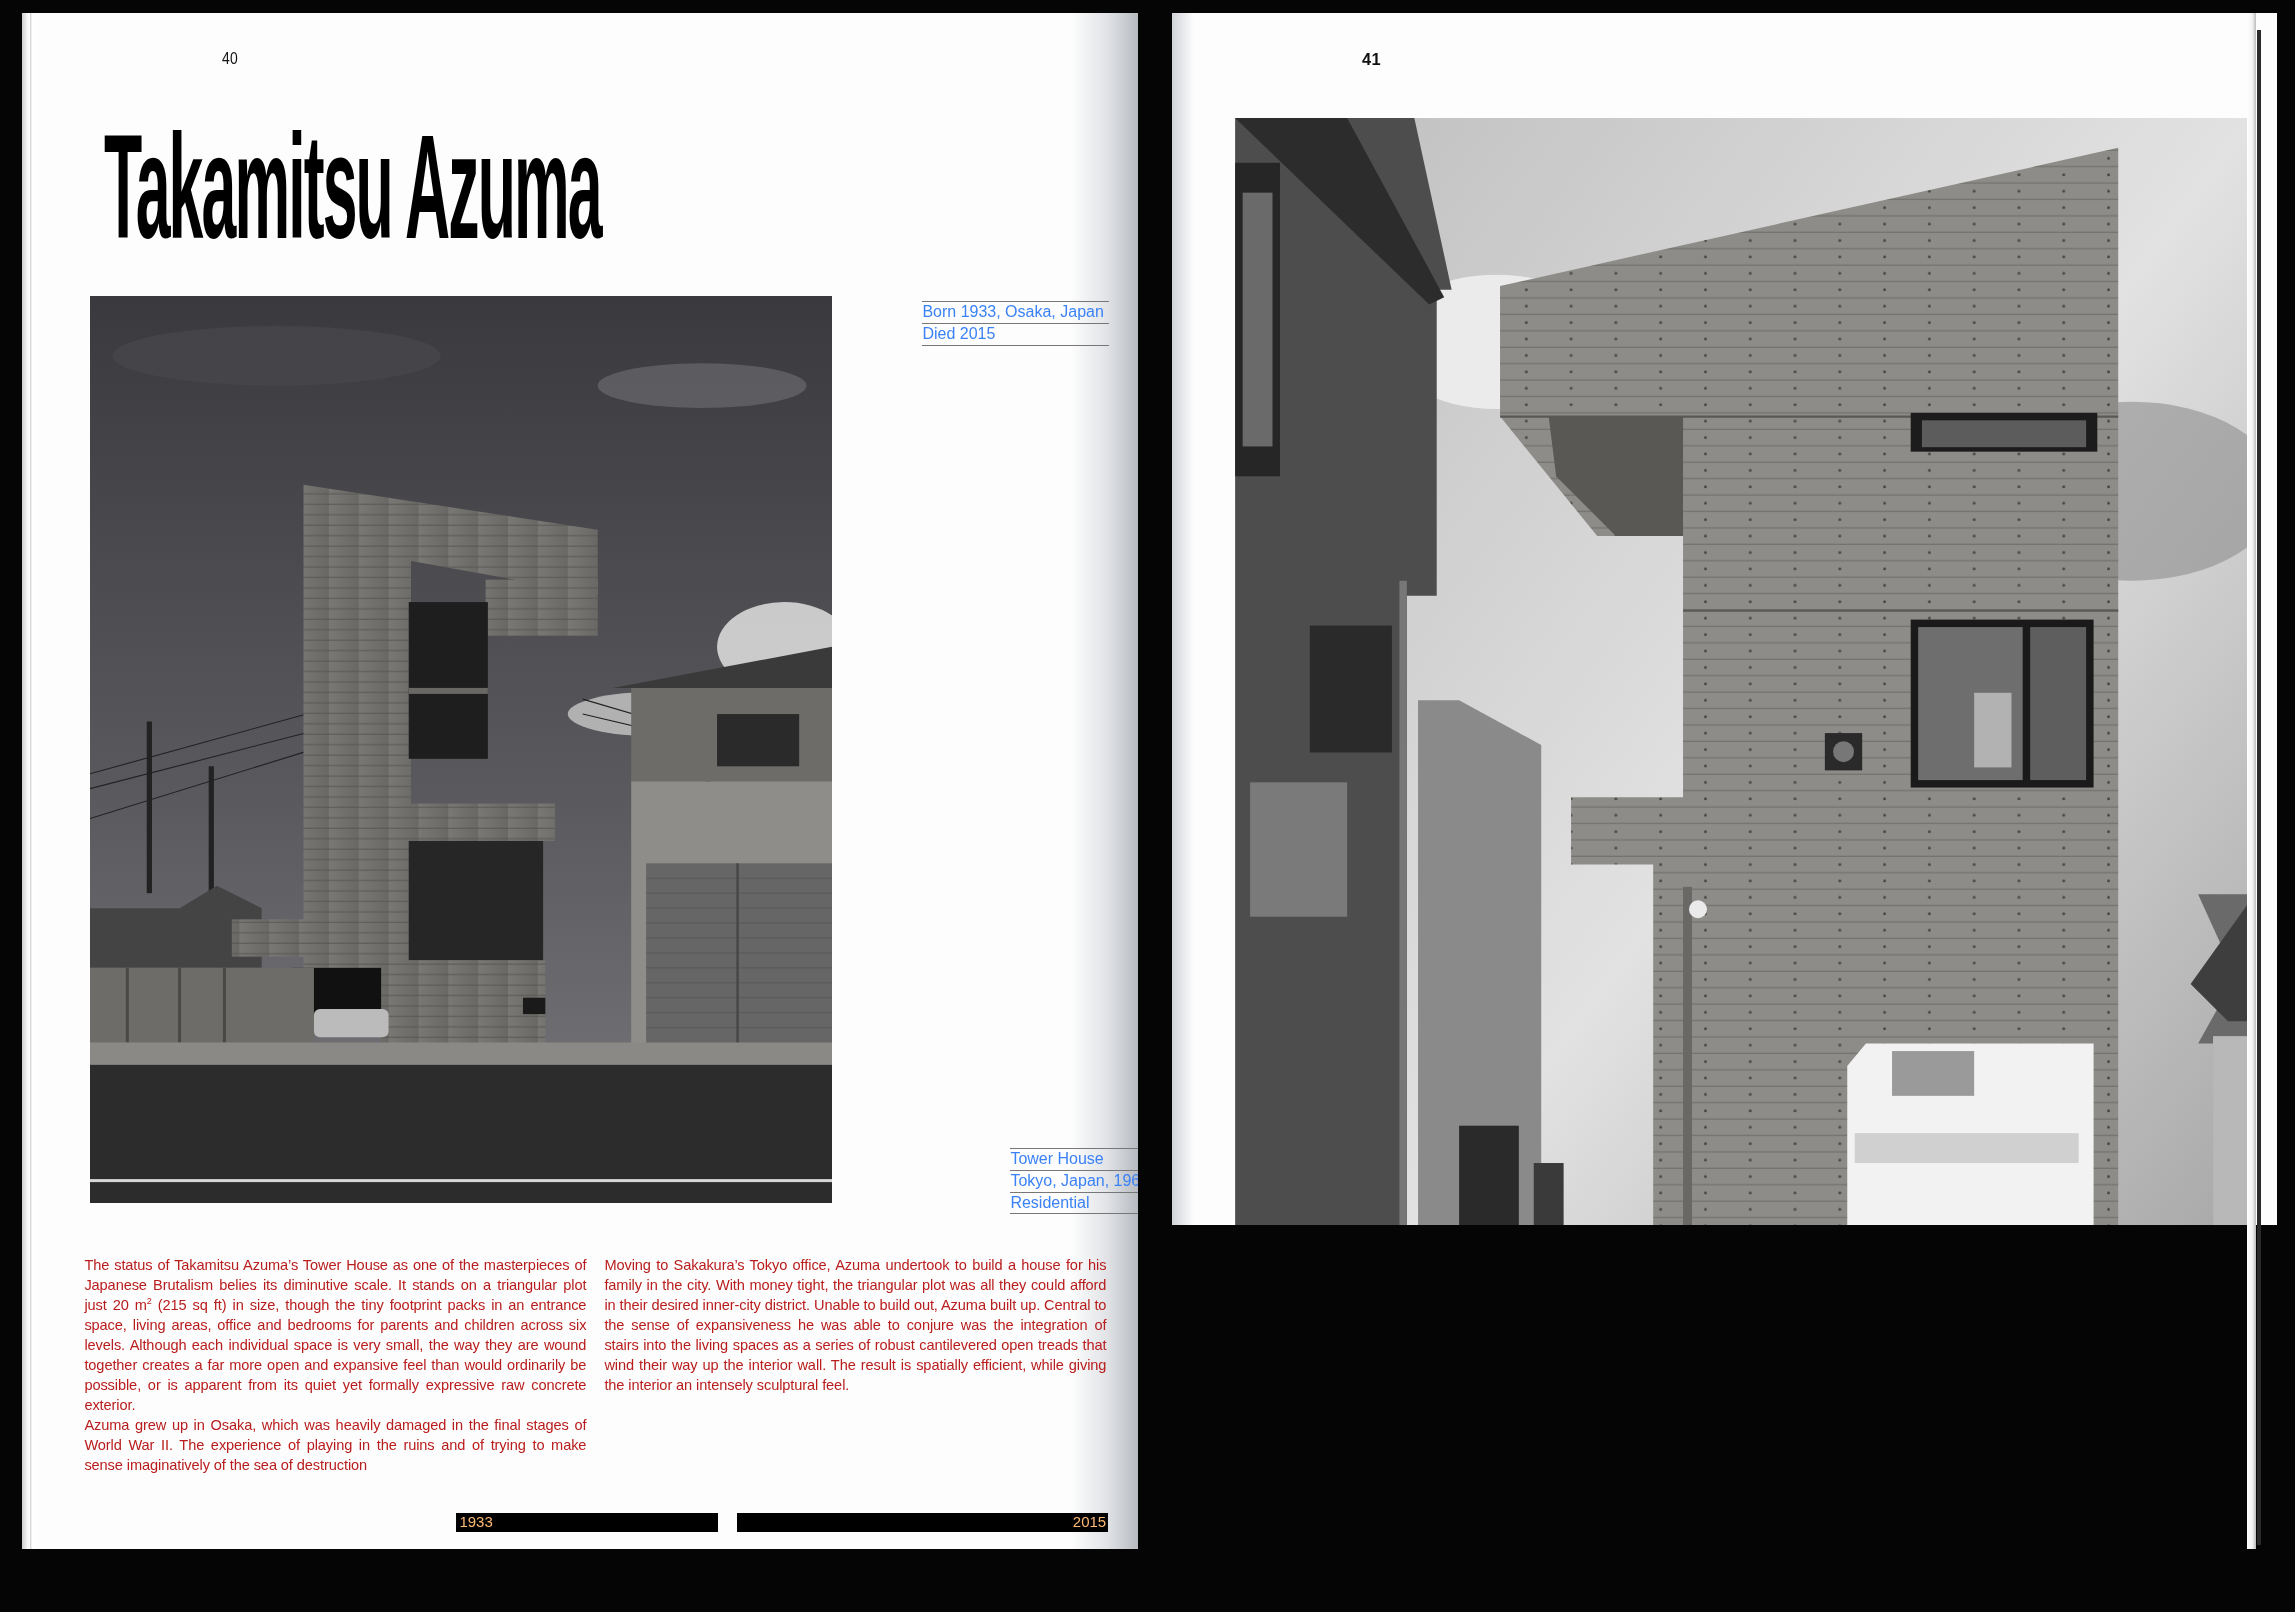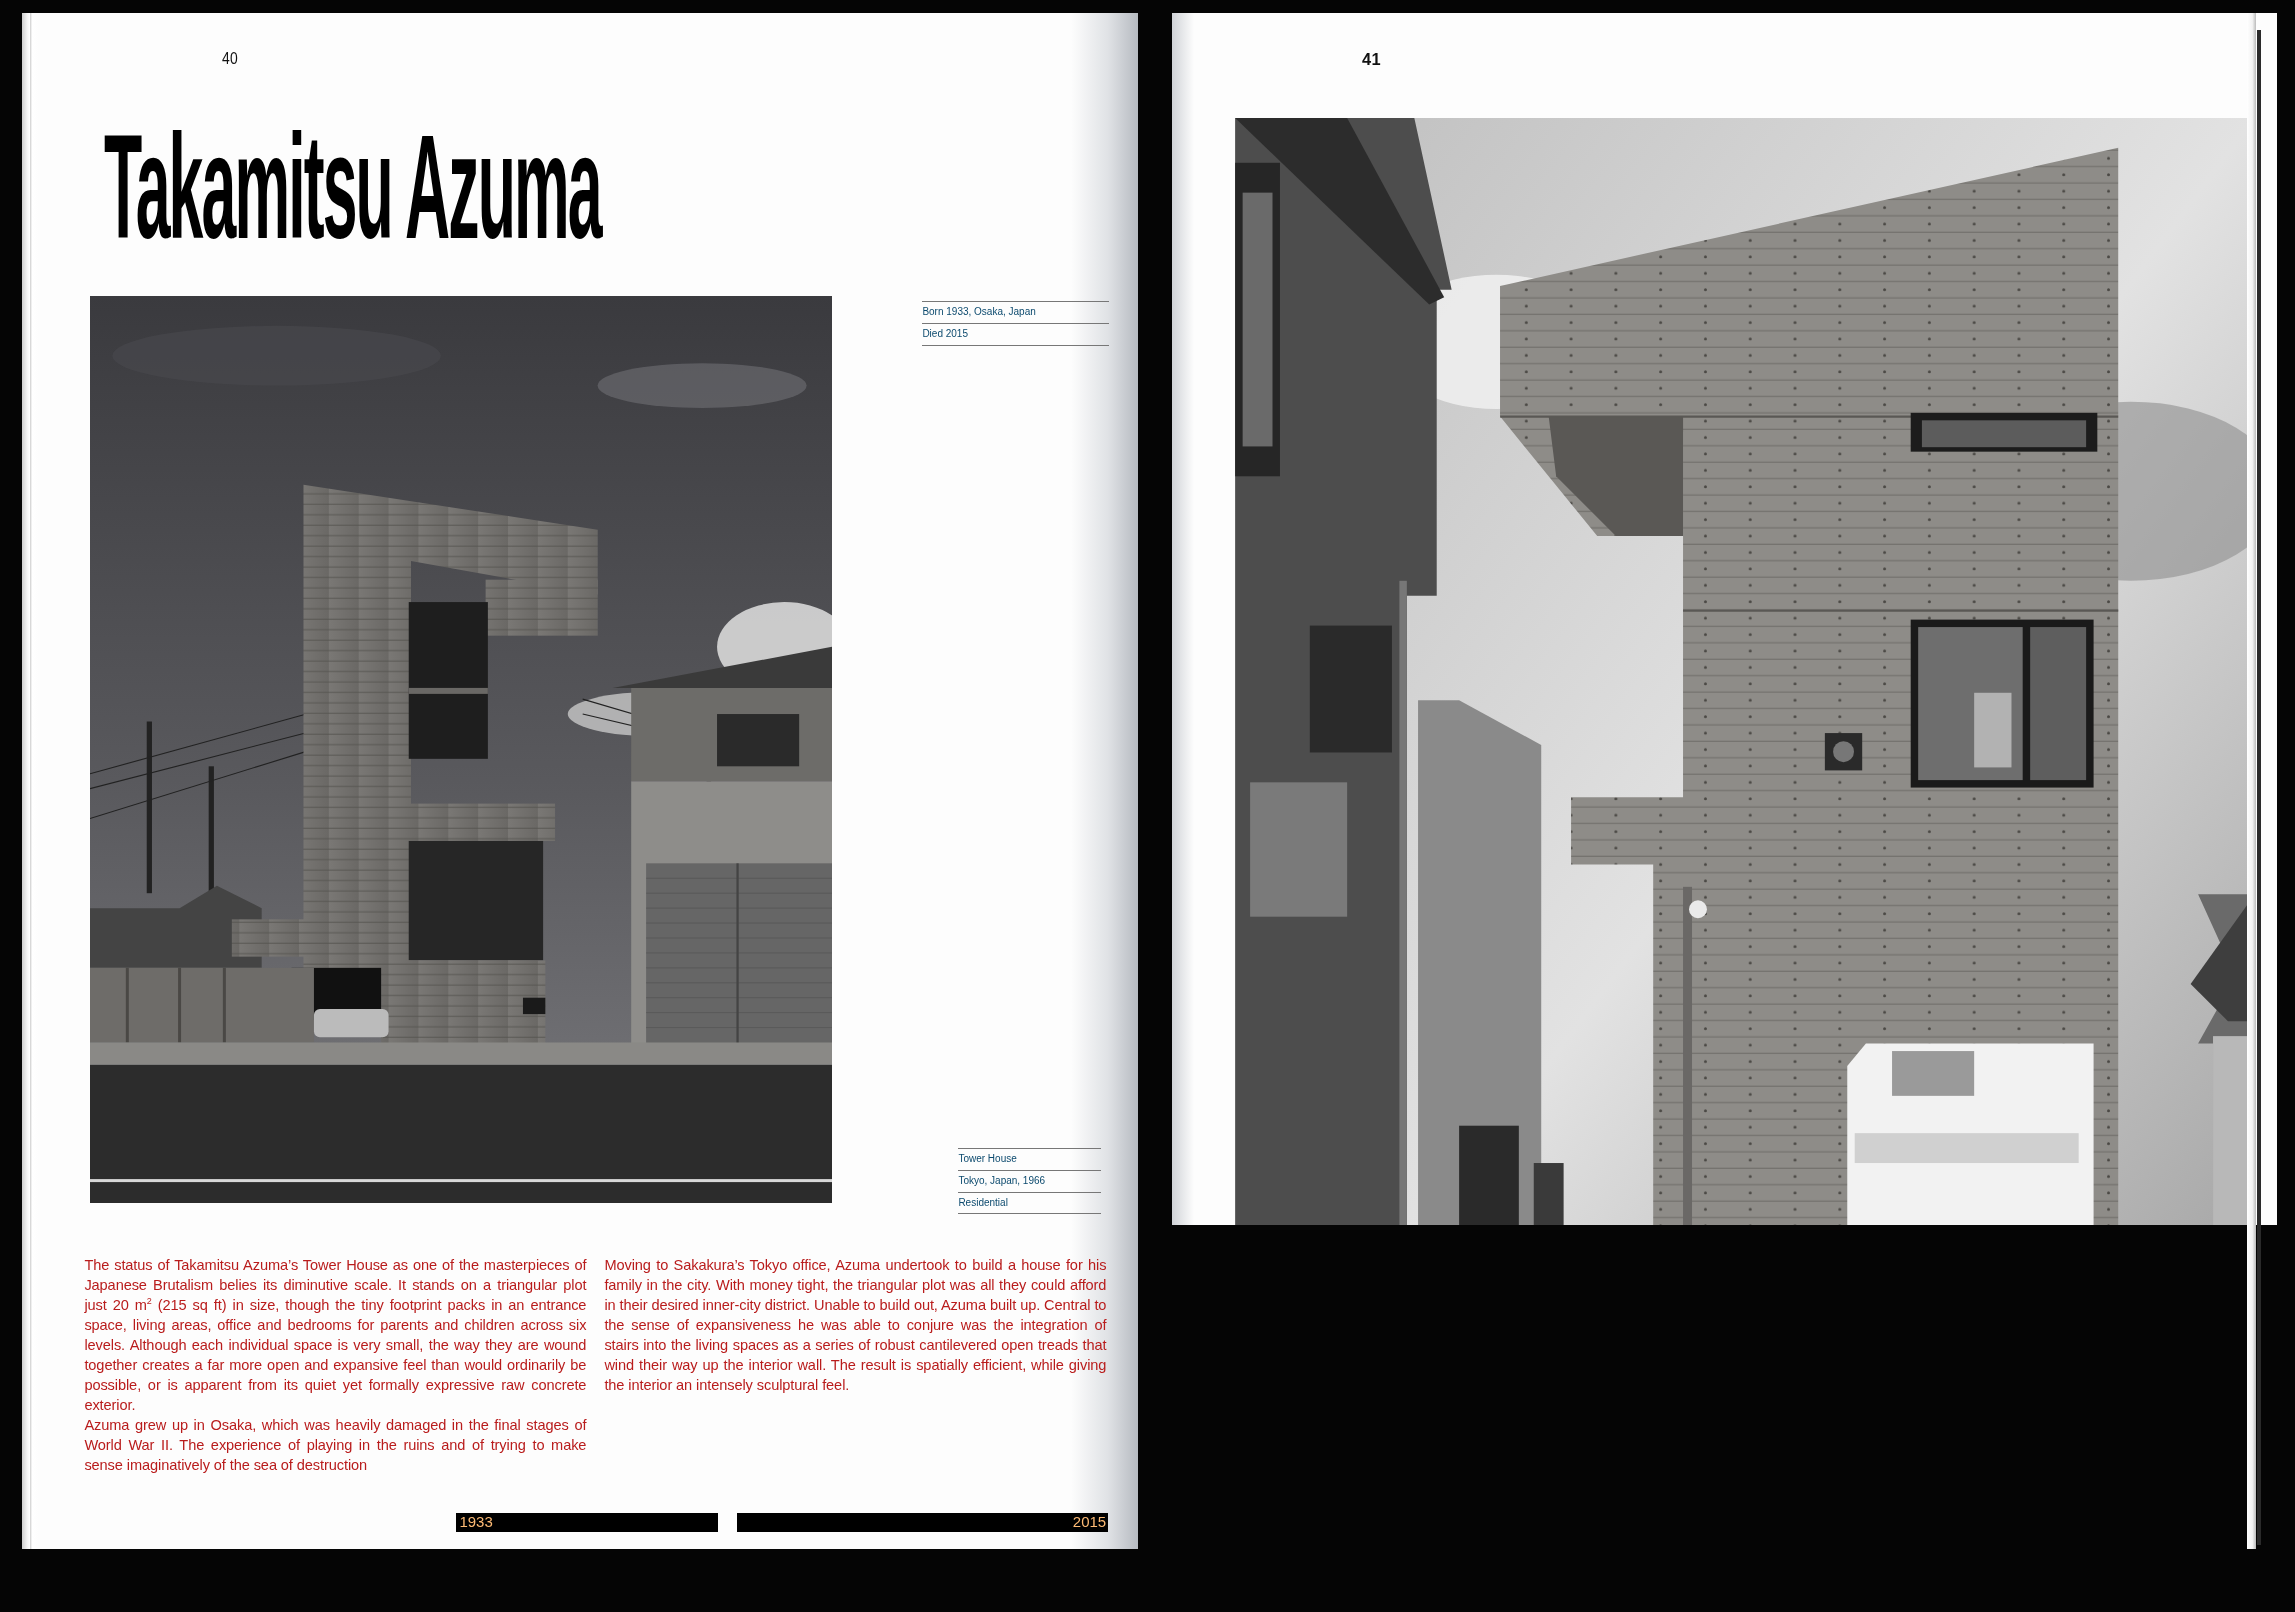--- a/index.html
+++ b/index.html
@@ -41,26 +41,26 @@
       font-size: 149px; line-height: 127px; letter-spacing: -4.5px;
       transform: scaleX(0.42); transform-origin: left top; white-space: nowrap; color: #000;
     }
 
     .photo { position: absolute; overflow: hidden; }
     .photo-left { left: 68px; top: 283px; width: 742px; height: 907px; background: #555; }
     .photo-right { left: 63px; top: 105px; width: 1020px; height: 1366px; background: #ccc; }
 
     .caption-block { position: absolute; }
     .caption-block .cap-line {
-      font-size: 10px; line-height: 20px; padding: 0 0 0.7px 0;
-      border-top: 1.5px solid #777; white-space: nowrap; color: #0c4a6e;
+      font-size: 16px; line-height: 20px; padding: 0 0 0.7px 0;
+      border-top: 1.5px solid #777; white-space: nowrap; color: #3b82f6;
     }
     .caption-block .cap-line:last-child { border-bottom: 1.5px solid #777; }
     .bio-caption { left: 900px; top: 288px; width: 187px; }
-    .project-caption { left: 936px; top: 1135px; width: 143px; }
+    .project-caption { left: 988px; top: 1135px; width: 143px; }
 
     .body-col {
       position: absolute; top: 1242px; width: 502px;
       font-size: 14.6px; line-height: 20px; color: #b91c1c; text-align: justify;
       letter-spacing: -0.1px;
     }
     .body-col p { margin: 0; }
     .col-1 { left: 62px; }
     .col-2 { left: 582px; }
     sup { font-size: 9px; line-height: 0; vertical-align: super; }

